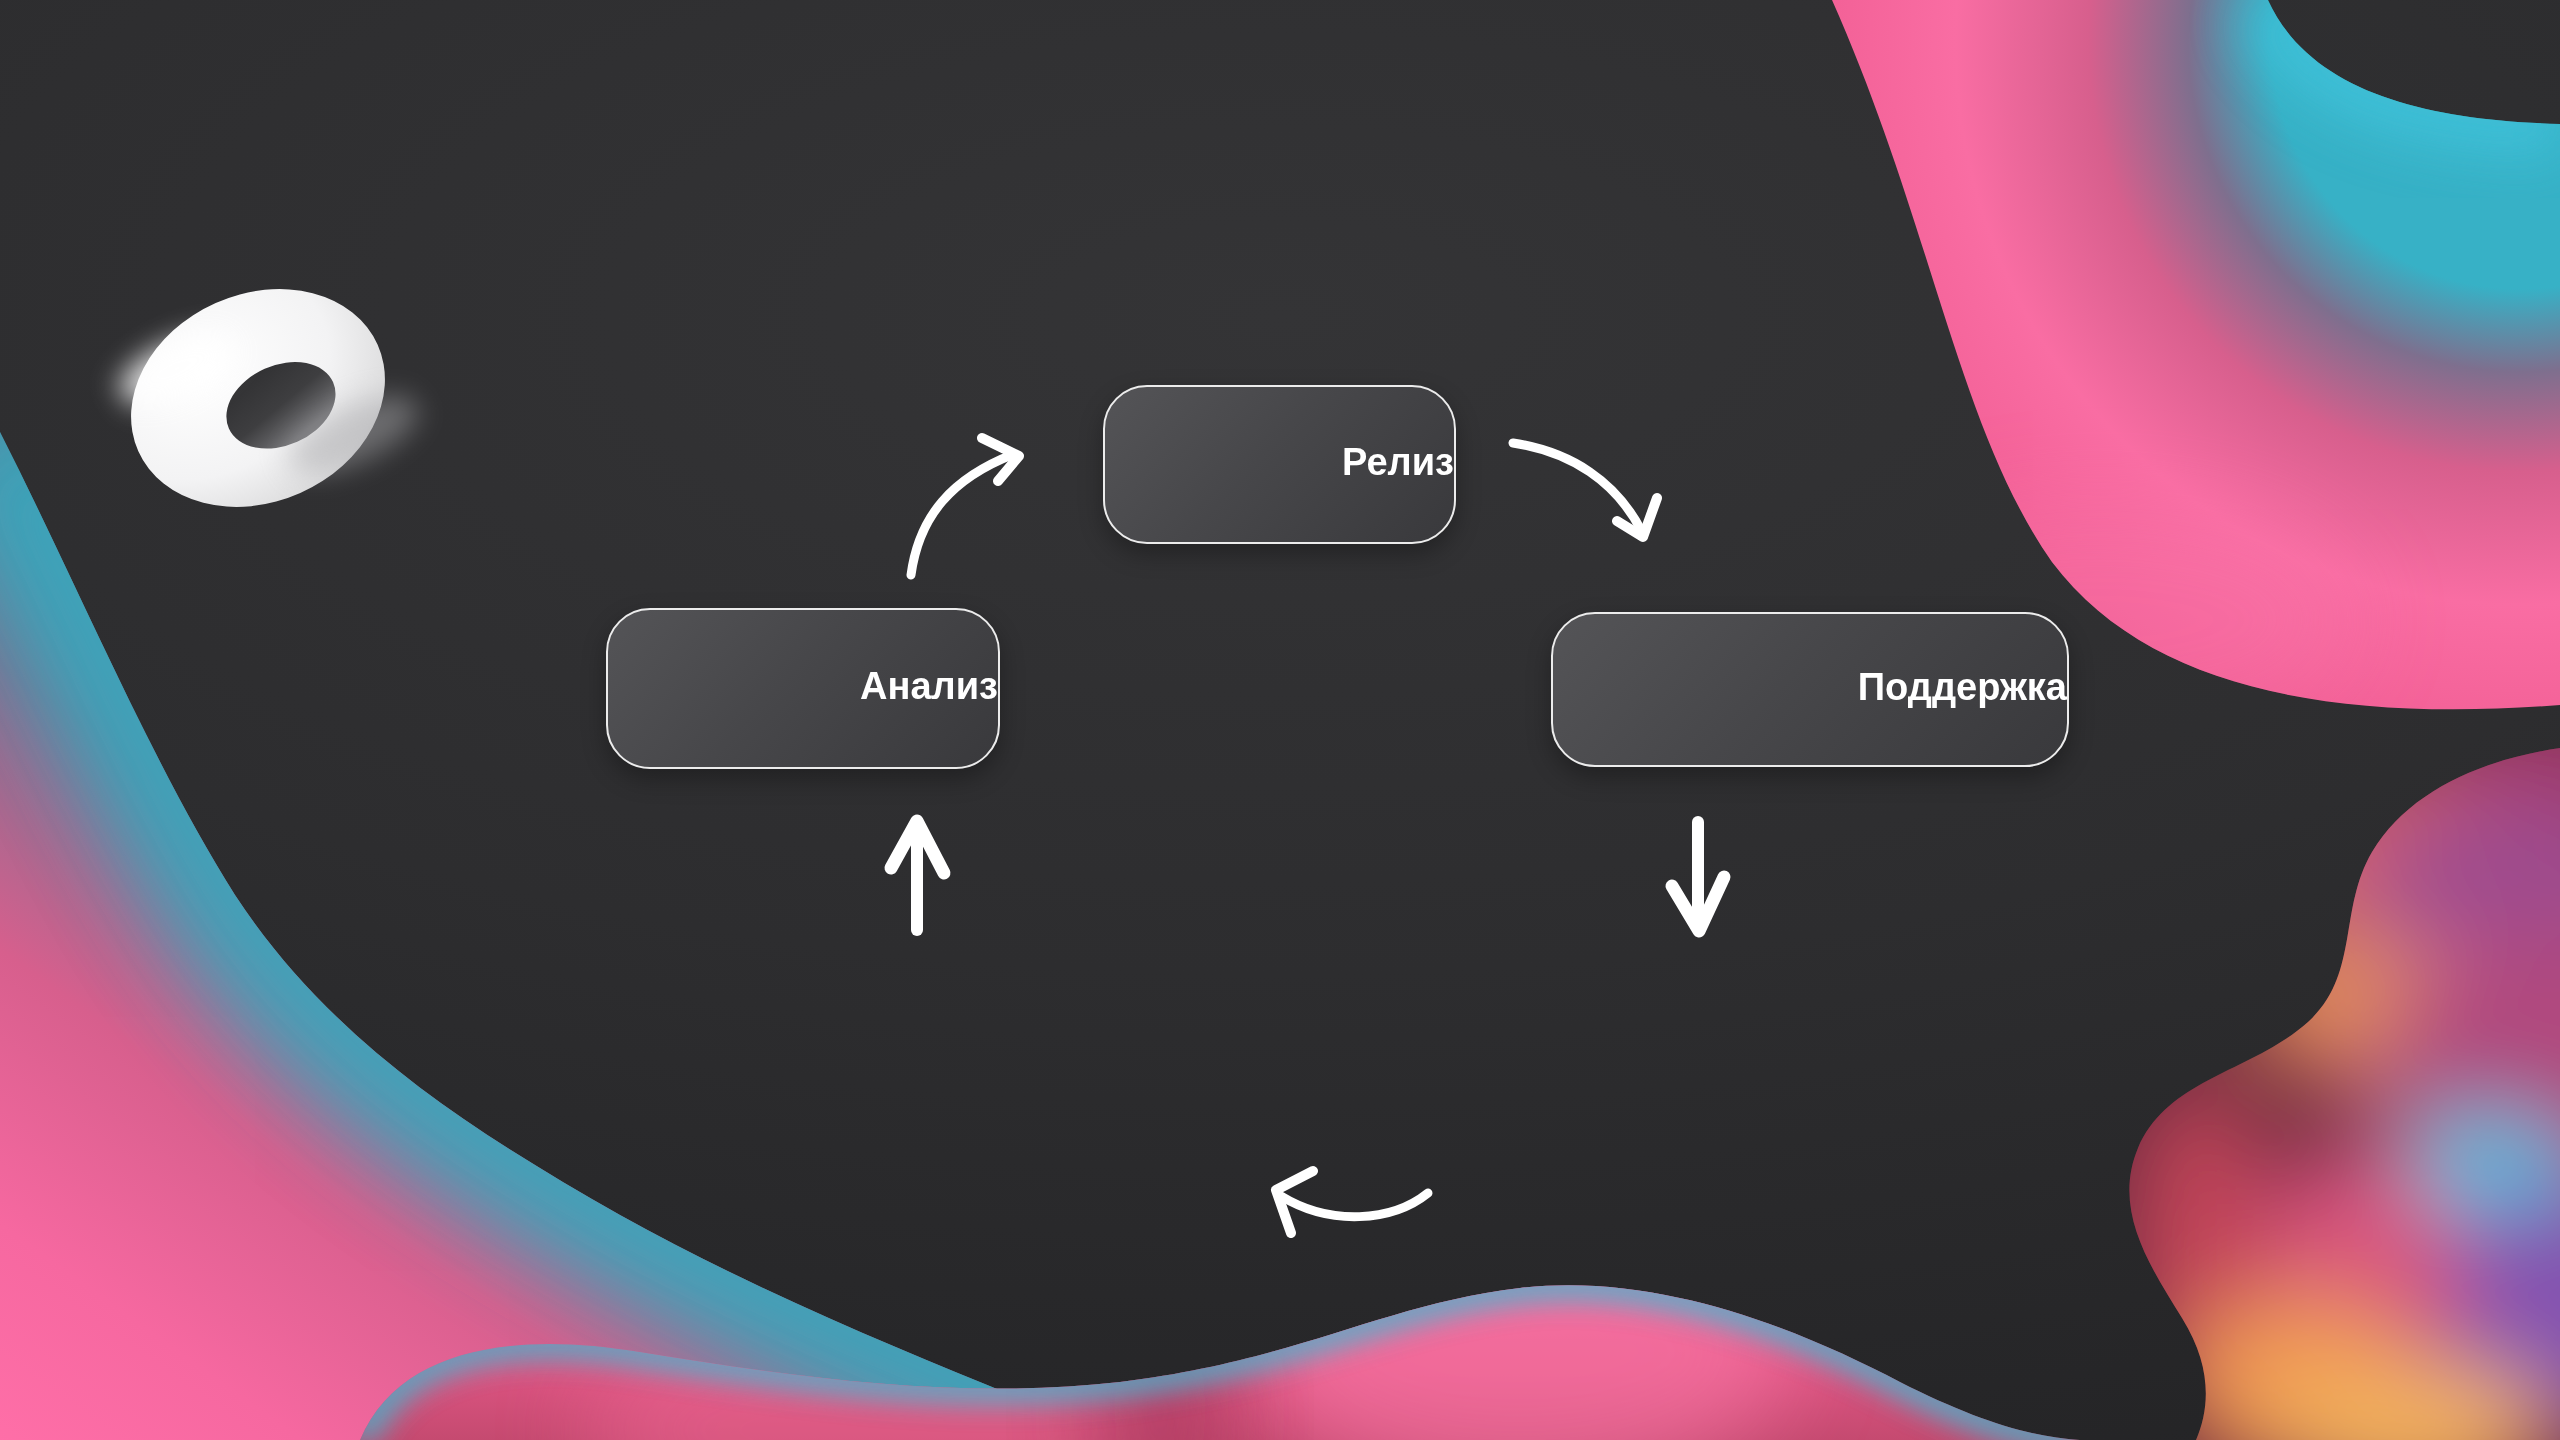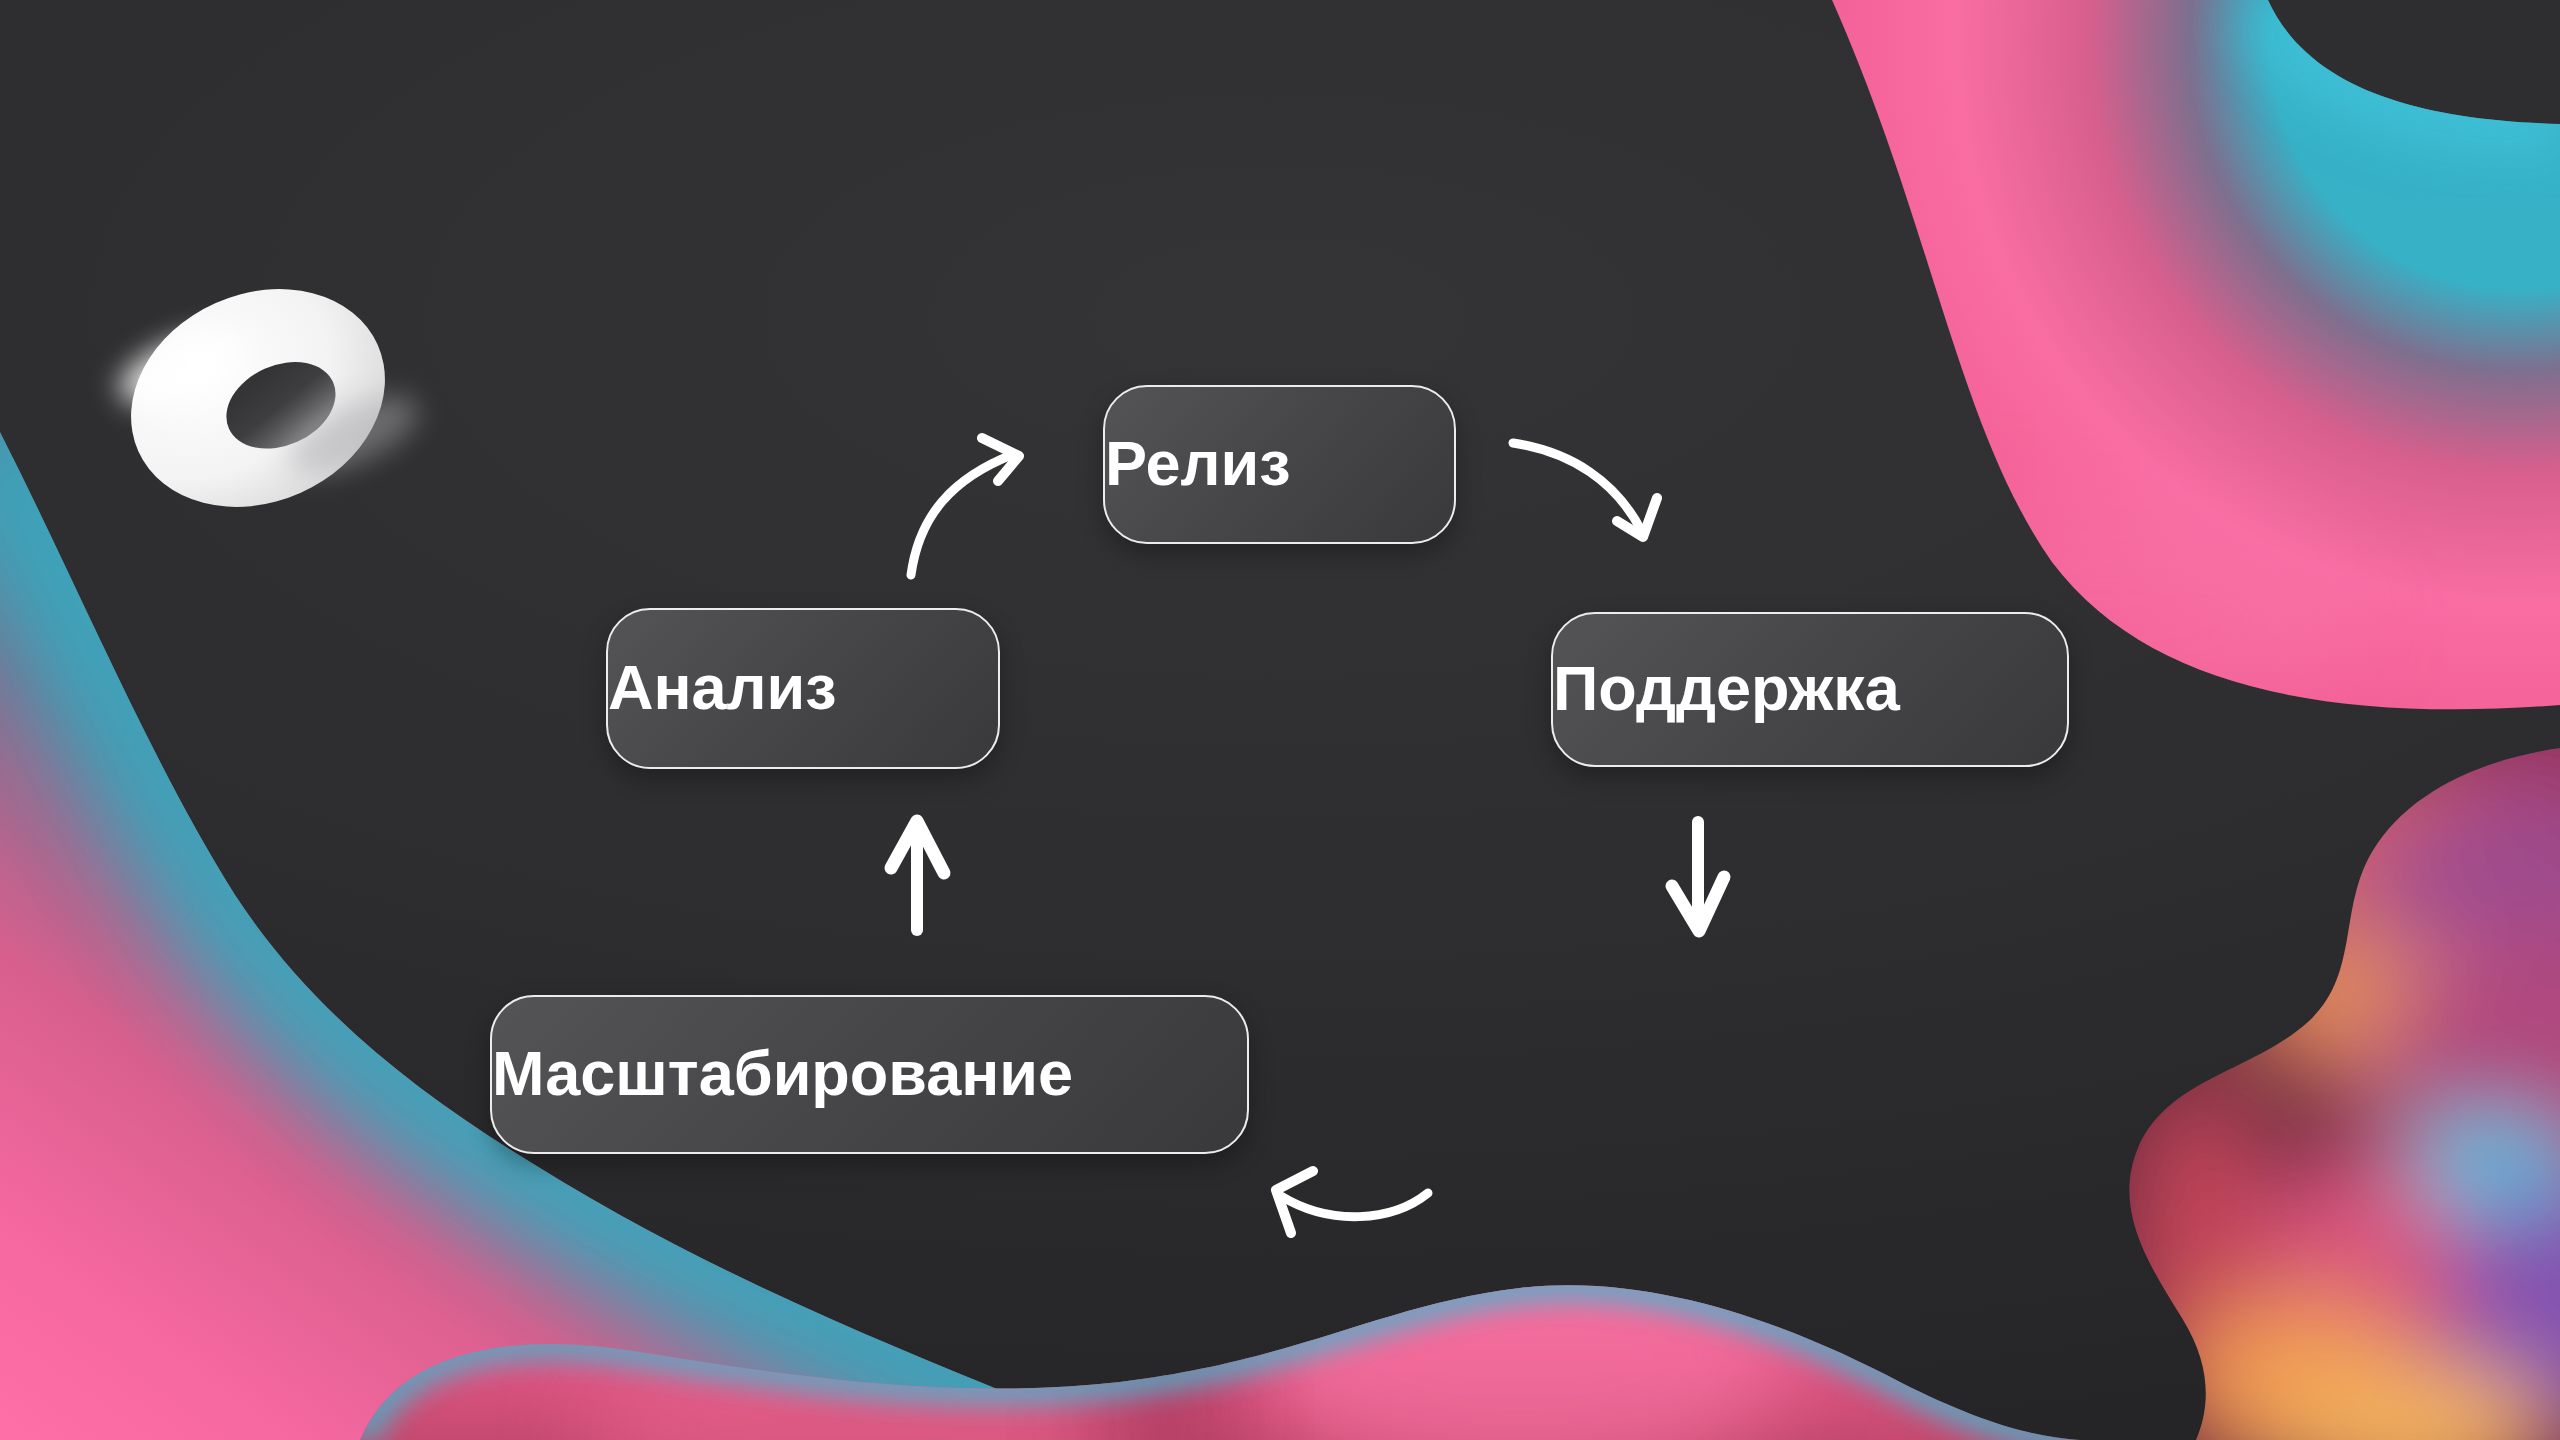--- a/index.html
+++ b/index.html
@@ -9,25 +9,25 @@
     background:radial-gradient(160% 120% at 50% 22%, #343436 0%, #2d2d2f 38%, #252527 68%, #1c1c1e 100%);
   }
   #stage{position:absolute;inset:0;width:2560px;height:1440px;}
   .deco{position:absolute;inset:0;pointer-events:none;}
   .slide-title{
     position:absolute;left:0;right:0;top:112px;text-align:center;
     font-size:100px;font-weight:700;letter-spacing:-1px;
     color:var(--title_text,#ffffff);z-index:5;
   }
   .node{
-    position:absolute;display:flex;align-items:center;justify-content:flex-start;
+    position:absolute;display:flex;align-items:center;justify-content:flex-end;
     border:2.5px solid var(--node_border,#ececec);border-radius:44px;
     background:linear-gradient(133deg,#545457 0%,#47474a 45%,#39393c 100%);
     box-shadow:0 10px 24px rgba(0,0,0,.30);
-    color:var(--node_text,#ffffff);font-weight:700;font-size:63px;
+    color:var(--node_text,#ffffff);font-weight:700;font-size:38px;
     z-index:4;letter-spacing:0;
   }
   .node span{transform:translateY(-2px);}
 </style>
 </head>
 <body>
 
 <div id="stage">
 
   <svg class="deco" viewBox="0 0 2560 1440" width="2560" height="1440" aria-hidden="true">
@@ -146,23 +146,20 @@
 
   <div class="node" style="left:1551px;top:612px;width:514px;height:151px;">
     <span>Поддержка</span>
   </div>
 
   <div class="node" style="left:570px;top:608px;width:390px;height:157px;margin-left:36px;">
     <span>Анализ</span>
   </div>
 
 
-  <div class="node" style="left:490px;top:995px;width:755px;height:155px;">
-    <span>Масштабирование</span>
-  </div>
 
   <svg class="deco" style="z-index:6;" viewBox="0 0 2560 1440" width="2560" height="1440" aria-hidden="true">
     <g fill="none" stroke="#ffffff" stroke-linecap="round" stroke-linejoin="round">
 
       <g>
         <path d="M911,575 C919,516 952,478 1014,454" stroke-width="9"></path>
         <path d="M982,438 L1019,456 L998,481" stroke-width="10"></path>
       </g>
 
       <g>

